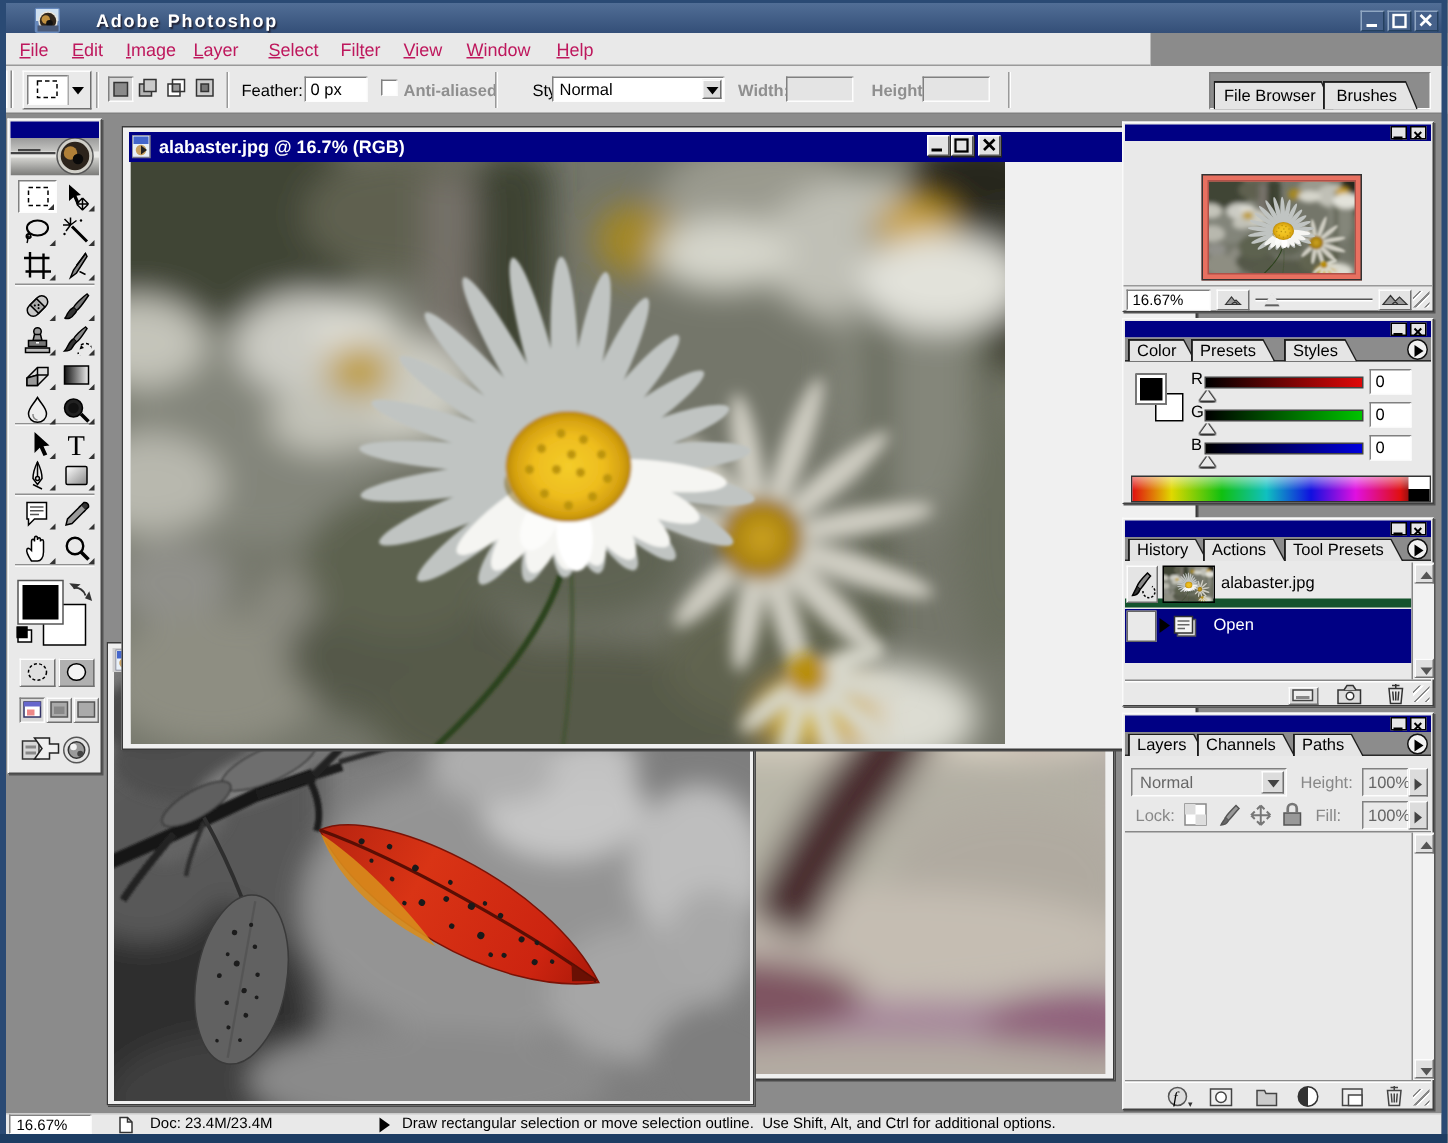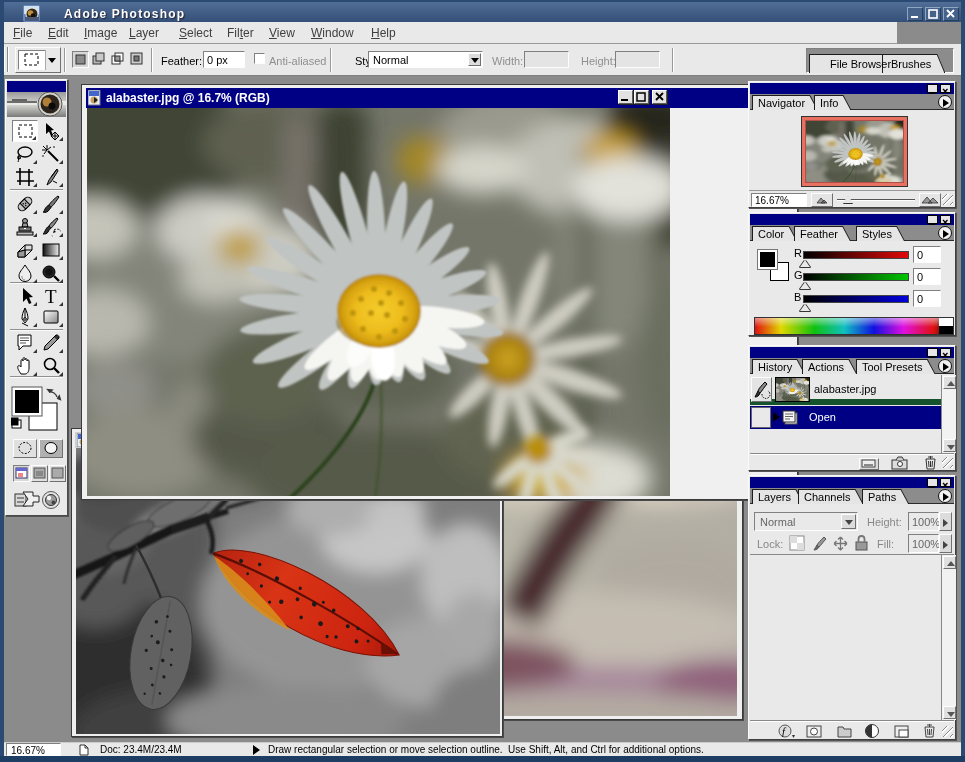--- a/index.html
+++ b/index.html
@@ -6,28 +6,28 @@
 #app { position:relative; width:965px; height:762px; }
 .abs { position:absolute; }
 
 #ttl { left:0; top:0; width:965px; height:22px; z-index:30; }
 #brdL { left:0; top:0; width:4px; height:762px; background:#2a4a74; z-index:31; }
 #brdR { right:0; top:0; width:4px; height:762px; background:#2a4a74; z-index:31; }
 #brdB { left:0; bottom:0; width:965px; height:6px; background:#1d3d63; z-index:31; }
 #ttl .txt { left:64px; top:5px; color:#fff; font-size:12px; font-weight:bold; letter-spacing:1.2px; text-shadow:1px 1px 1px #223; }
 .wbtn { top:5px; width:16px; height:14px; background:#46618a; border:1px solid #8fa6c2; border-right-color:#24405f; border-bottom-color:#24405f; color:#fff; text-align:center; z-index:32; }
 
-#menu { left:0; top:22px; width:897px; height:22px; background:#e9e9e9; border-bottom:1px solid #9a9a9a; color:#404040; font-size:12px; z-index:30; }
+#menu { left:0; top:22px; width:767px; height:22px; background:#e9e9e9; border-bottom:1px solid #9a9a9a; color:#be185d; font-size:12px; z-index:30; }
 #menu span { position:absolute; top:4px; }
 
 #opts { left:0; top:44px; width:965px; height:32px; background:#e9e9e9; border-bottom:1px solid #808080; font-size:11px; color:#000; z-index:30; }
 .sunk { border:1px solid; border-color:#808080 #fdfdfd #fdfdfd #808080; }
 .rais { border:1px solid; border-color:#fdfdfd #707070 #707070 #fdfdfd; }
 #opts .lbl { position:absolute; top:11px; }
-#opts .dis { color:#8f8f8f; }
+#opts .dis { color:#8f8f8f;font-weight:bold; }
 .vline { position:absolute; width:2px; border-left:1px solid #999; border-right:1px solid #fff; }
 
 #status { left:4px; top:742px; width:957px; height:14px; background:#e9e9e9; font-size:10px; color:#000; z-index:30; border-top:1px solid #ccc; }
 
 .dwin { position:absolute; background:#ececec; border:1px solid #3a3a3a; box-shadow:1px 1px 0 #4a4a4a; }
 .dtitle { position:absolute; left:3px; right:3px; top:3px; height:19px; background:#000084; color:#fff; font-size:12px; font-weight:bold; }
 .dtitle.inact { background:#cfcfcf; color:#444; }
 .dbtn { position:absolute; top:2px; width:15px; height:14px; background:#e2e2e2; border:1px solid; border-color:#fff #5a5a5a #5a5a5a #fff; box-shadow:1px 1px 0 #222; }
 .dbtn svg, .wbtn svg { display:block; }
 .dcontent { position:absolute; left:4px; top:22px; }
@@ -140,21 +140,21 @@
           <div class="abs" style="left:2px;top:4px;border-left:4px solid transparent;border-right:4px solid transparent;border-top:5px solid #000"></div>
         </div>
   </div>
   <span class="lbl dis" style="left:492px">Width:</span>
   <div class="abs sunk" style="left:524px;top:7px;width:45px;height:17px;background:#e4e4e4"></div>
   <span class="lbl dis" style="left:581px">Height:</span>
   <div class="abs sunk" style="left:615px;top:7px;width:45px;height:17px;background:#e4e4e4"></div>
   <div class="vline" style="left:672px;top:4px;height:24px"></div>
 
   <div class="abs sunk" style="left:806px;top:4px;width:148px;height:25px;background:#8c8c8c">
-    <div class="ptab" style="left:2px;top:5px;height:19px"><div class="dk"></div><div class="fc"></div><span style="padding:4px 12px 0 21px">File Browser</span></div>
+    <div class="ptab" style="left:2px;top:5px;height:19px"><div class="dk"></div><div class="fc"></div><span style="padding:4px 12px 0 7px">File Browser</span></div>
     <div class="ptab" style="left:75px;top:5px;height:19px"><div class="dk"></div><div class="fc"></div><span style="padding:4px 14px 0 9px">Brushes</span></div>
   </div>
 </div>
 
 <div id="status" class="abs">
   <div class="abs sunk" style="left:2px;top:0px;width:55px;height:13px;background:#fff;padding:1px 0 0 4px">16.67%</div>
   <svg class="abs" style="left:74px;top:1px" width="12" height="12">
         <path d="M2 1 L7 1 L10 4 L10 11 L2 11 Z" fill="#fff" stroke="#333"></path>
         <path d="M7 1 L7 4 L10 4" fill="none" stroke="#333"></path>
       </svg>
@@ -776,25 +776,20 @@
 
 <div class="pal" style="top:81px;height:127px">
   <div class="ptitle">
     <div class="pbtn" style="right:16px"><svg width="9" height="7">
             <rect x="1" y="4" width="6" height="2" fill="#000"></rect>
           </svg></div>
     <div class="pbtn" style="right:3px"><svg width="9" height="7">
             <path d="M2 1 L6.5 5.5 M6.5 1 L2 5.5" stroke="#000" stroke-width="1.3"></path>
           </svg></div>
   </div>
-  <div class="ptabrow">
-    <div class="ptab act" style="left:2px"><div class="dk"></div><div class="fc"></div><span>Navigator</span></div>
-    <div class="ptab" style="left:64px"><div class="dk"></div><div class="fc"></div><span>Info</span></div>
-    <div class="parr"></div>
-  </div>
   <div class="abs" style="left:52px;top:34px;width:107px;height:71px;border:1px solid #333;background:#e87060;padding:3px">
     <div style="width:99px;height:63px;overflow:hidden;border:1px solid #b05048"><svg width="99" height="63" viewBox="0 0 583 388" preserveAspectRatio="none">
             <use href="#dscene"></use>
           </svg></div>
   </div>
   <div class="abs" style="left:0;right:0;top:108px;height:1px;background:#999"></div>
   <div class="abs sunk" style="left:2px;top:111px;width:56px;height:14px;background:#fff;padding:1px 0 0 3px;font-size:10px">16.67%</div>
   <div class="abs rais" style="left:62px;top:111px;width:22px;height:14px;background:#e4e4e4"><svg width="20" height="12">
           <path d="M5 9 L9 4 L13 9 Z M9 9 L12 6 L15 9 Z" fill="#999" stroke="#333" stroke-width=".8"></path>
         </svg></div>
@@ -810,21 +805,21 @@
   <div class="ptitle">
     <div class="pbtn" style="right:16px"><svg width="9" height="7">
             <rect x="1" y="4" width="6" height="2" fill="#000"></rect>
           </svg></div>
     <div class="pbtn" style="right:3px"><svg width="9" height="7">
             <path d="M2 1 L6.5 5.5 M6.5 1 L2 5.5" stroke="#000" stroke-width="1.3"></path>
           </svg></div>
   </div>
   <div class="ptabrow">
     <div class="ptab act" style="left:2px"><div class="dk"></div><div class="fc"></div><span>Color</span></div>
-    <div class="ptab" style="left:44px"><div class="dk"></div><div class="fc"></div><span>Feather</span></div>
+    <div class="ptab" style="left:44px"><div class="dk"></div><div class="fc"></div><span>Presets</span></div>
     <div class="ptab" style="left:106px"><div class="dk"></div><div class="fc"></div><span>Styles</span></div>
     <div class="parr"></div>
   </div>
   <div class="abs" style="left:21px;top:49px;width:19px;height:19px;background:#fff;border:1px solid #000"></div>
   <div class="abs" style="left:8px;top:36px;width:21px;height:21px;background:#000;border:1px solid #777;box-shadow:inset 0 0 0 2px #fff"></div>
   <span class="abs" style="left:45px;top:34px">R</span>
   <div class="abs" style="left:54px;top:38px;width:106px;height:8px;border:1px solid #444;background:linear-gradient(90deg,#000,#e00808)"></div>
   <div class="abs" style="left:51px;top:47px;width:0;height:0;border-left:5px solid transparent;border-right:5px solid transparent;border-bottom:7px solid #e9e9e9;filter:drop-shadow(0 1px 0 #333) drop-shadow(1px 0 0 #333) drop-shadow(-1px 0 0 #333)"></div>
   <div class="abs sunk" style="left:164px;top:33px;width:28px;height:17px;background:#fff;padding:2px 0 0 3px">0</div>
   <span class="abs" style="left:45px;top:56px">G</span>
@@ -862,21 +857,21 @@
     <div class="abs rais" style="left:1px;top:2px;width:21px;height:25px;background:#e4e4e4"><svg width="19" height="23">
             <path d="M13 4 C10 7 7 10 6 13 L8 15 C10 13 13 8 15 6 Z" fill="#888" stroke="#000"></path>
             <path d="M6 13 C5 15 4 17 3 19 C5 19 7 18 8 15" fill="#333" stroke="#000"></path>
             <path d="M10 16 a4 4 0 1 0 6-3" fill="none" stroke="#000" stroke-dasharray="1.5 1.2"></path>
           </svg></div>
     <div class="abs" style="left:25px;top:2px;width:35px;height:25px;border:1px solid #000;overflow:hidden"><svg width="33" height="23" viewBox="0 0 583 388" preserveAspectRatio="none">
             <use href="#dscene"></use>
           </svg></div>
     <span class="abs" style="left:64px;top:8px">alabaster.jpg</span>
   </div>
-  <div class="abs" style="left:1px;top:60px;width:191px;height:23px;background:#000084;color:#fff">
+  <div class="abs" style="left:1px;top:60px;width:191px;height:36px;background:#000084;color:#fff">
     <div class="abs" style="left:1px;top:1px;width:20px;height:21px;background:#e9e9e9;border:1px solid #666"></div>
     <div class="abs" style="left:23px;top:6px;width:0;height:0;border-top:5px solid transparent;border-bottom:5px solid transparent;border-left:7px solid #000"></div>
     <svg class="abs" style="left:32px;top:3px" width="18" height="17">
           <rect x="3" y="4" width="12" height="11" fill="#ddd" stroke="#555"></rect>
           <rect x="1" y="2" width="12" height="11" fill="#f4f4f4" stroke="#333"></rect>
           <path d="M3 5 l8 0 M3 7.5 l8 0 M3 10 l5 0" stroke="#666"></path>
         </svg>
     <span class="abs" style="left:59px;top:5px">Open</span>
   </div>
   <div class="abs" style="left:192px;top:29px;width:15px;height:78px;background:#f2f2f2;border-left:1px solid #888">

